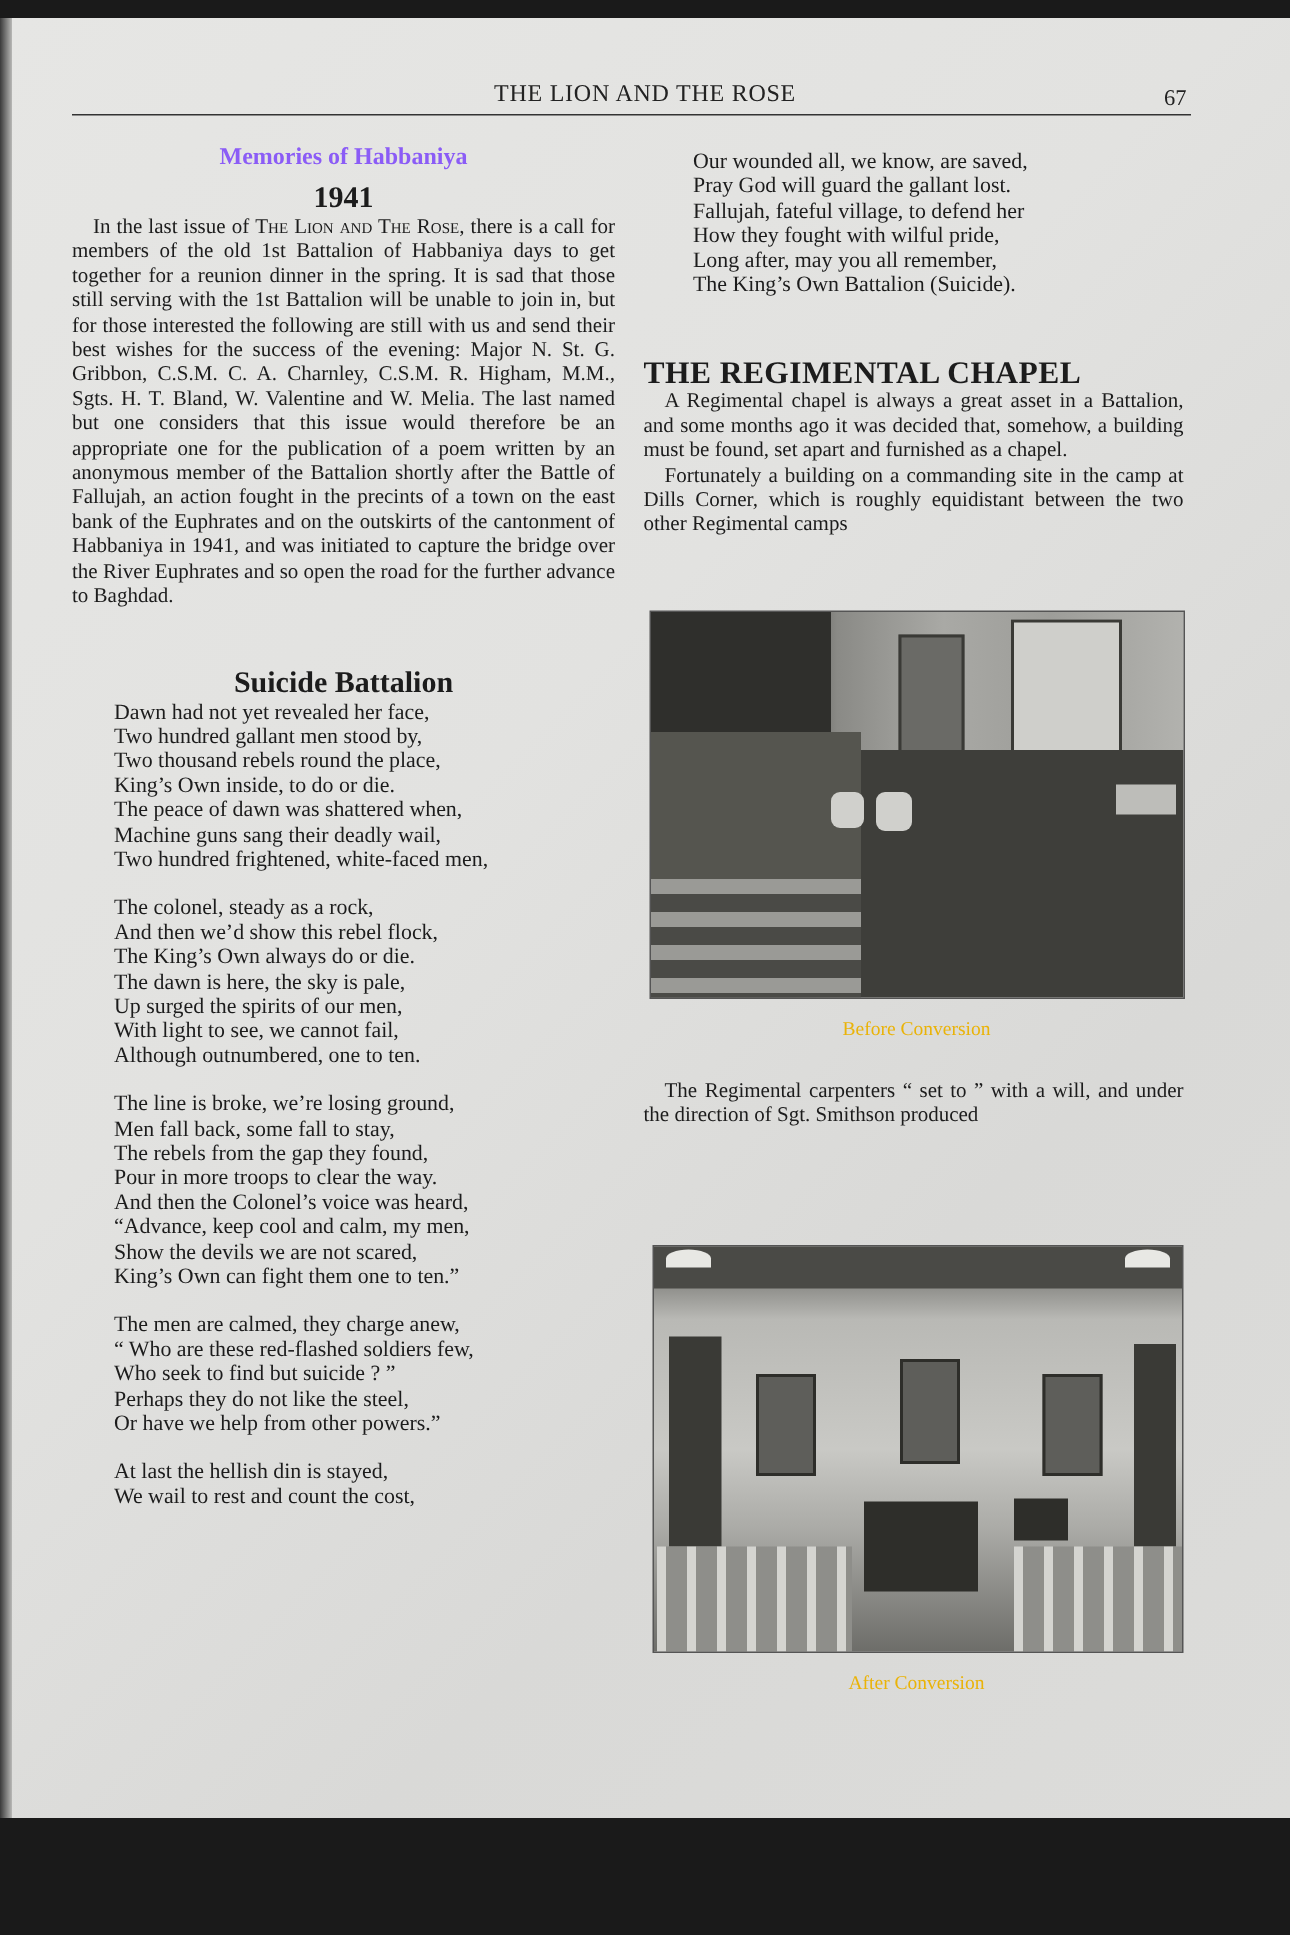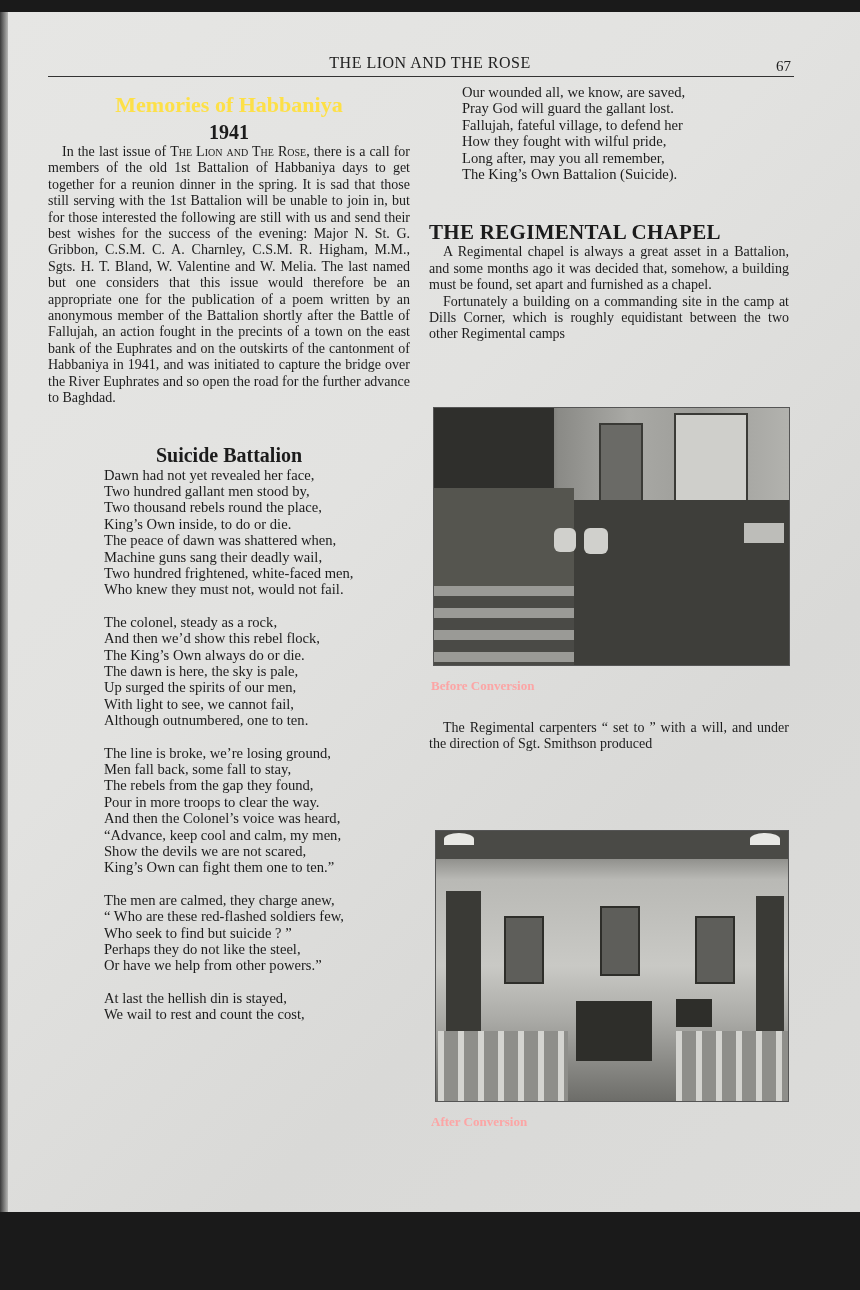--- a/index.html
+++ b/index.html
@@ -23,59 +23,59 @@
       font-size: 16px; letter-spacing: 0.5px; color: #222;
     }
     .page-num {
       position: absolute; left: 776px; top: 58px; font-size: 15px; color: #222;
     }
     .header-rule {
       position: absolute; left: 48px; top: 76px; width: 746px; height: 1px;
       background: #333;
     }
     .col-left { position: absolute; left: 48px; top: 92px; width: 362px; }
-    .col-right { position: absolute; left: 429px; top: 84px; width: 360px; }
+    .col-right { position: absolute; left: 429px; top: 100px; width: 360px; }
     h1.article-title {
-      margin: 0; text-align: center; font-size: 22px; font-weight: bold; line-height: 26px;
-      color: #fde047;
+      margin: 0; text-align: center; font-size: 16px; font-weight: bold; line-height: 26px;
+      color: #8b5cf6;
     }
     .year {
       text-align: center; font-size: 20px; font-weight: bold; line-height: 24px; margin-top: 2px;
     }
     p.body {
       margin: 0; font-size: 14px; line-height: 16.4px; text-align: justify; text-indent: 14px;
     }
     .smallcaps { font-variant: small-caps; }
     h2.poem-title {
       margin: 0; text-align: center; font-size: 20px; font-weight: bold; line-height: 24px;
     }
     .stanza { font-size: 14.6px; line-height: 16.4px; padding-left: 28px; }
-    .stanza div { white-space: nowrap; margin-left: 28px; }
+    .stanza div { white-space: nowrap; }
     .right-stanza { font-size: 14.6px; line-height: 16.4px; padding-left: 33px; }
     .right-stanza div { white-space: nowrap; }
     h2.chapel-title {
       margin: 0; text-align: left; font-size: 21px; font-weight: bold; letter-spacing: 0.3px;
       line-height: 24px;
     }
     .photo {
       position: absolute; border: 1px solid #555; overflow: hidden;
     }
     .photo-before {
       left: 433px; top: 407px; width: 355px; height: 257px;
       background:
         linear-gradient(180deg, rgba(0,0,0,0) 0%, rgba(0,0,0,0) 100%),
         linear-gradient(90deg, #3a3a36 0%, #4a4a46 25%, #8a8a86 35%, #a9a9a5 55%, #9d9d99 75%, #b2b2ae 100%);
     }
     .photo-after {
       left: 435px; top: 830px; width: 352px; height: 270px;
       background: linear-gradient(180deg, #5a5a56 0%, #b9b9b5 18%, #c9c9c5 50%, #aaaaa6 70%, #6d6d69 100%);
     }
     .caption {
-      position: absolute; font-weight: bold; font-size: 13px;
-      color: #fca5a5; width: 360px;
+      position: absolute; text-align: center; font-weight: normal; font-size: 13px;
+      color: #eab308; width: 360px;
     }
     .ph-block { position: absolute; }
   </style>
 </head>
 <body>
 
 <div class="page"></div>
 <div class="page-edge"></div>
 
 <div class="header-title">THE LION AND THE ROSE</div>
@@ -91,21 +91,20 @@
   <h2 class="poem-title">Suicide Battalion</h2>
 
   <div class="stanza">
     <div>Dawn had not yet revealed her face,</div>
     <div>Two hundred gallant men stood by,</div>
     <div>Two thousand rebels round the place,</div>
     <div>King’s Own inside, to do or die.</div>
     <div>The peace of dawn was shattered when,</div>
     <div>Machine guns sang their deadly wail,</div>
     <div>Two hundred frightened, white-faced men,</div>
-    <div>Who knew they must not, would not fail.</div>
   </div>
   <div style="height:16px"></div>
   <div class="stanza">
     <div>The colonel, steady as a rock,</div>
     <div>And then we’d show this rebel flock,</div>
     <div>The King’s Own always do or die.</div>
     <div>The dawn is here, the sky is pale,</div>
     <div>Up surged the spirits of our men,</div>
     <div>With light to see, we cannot fail,</div>
     <div>Although outnumbered, one to ten.</div>

